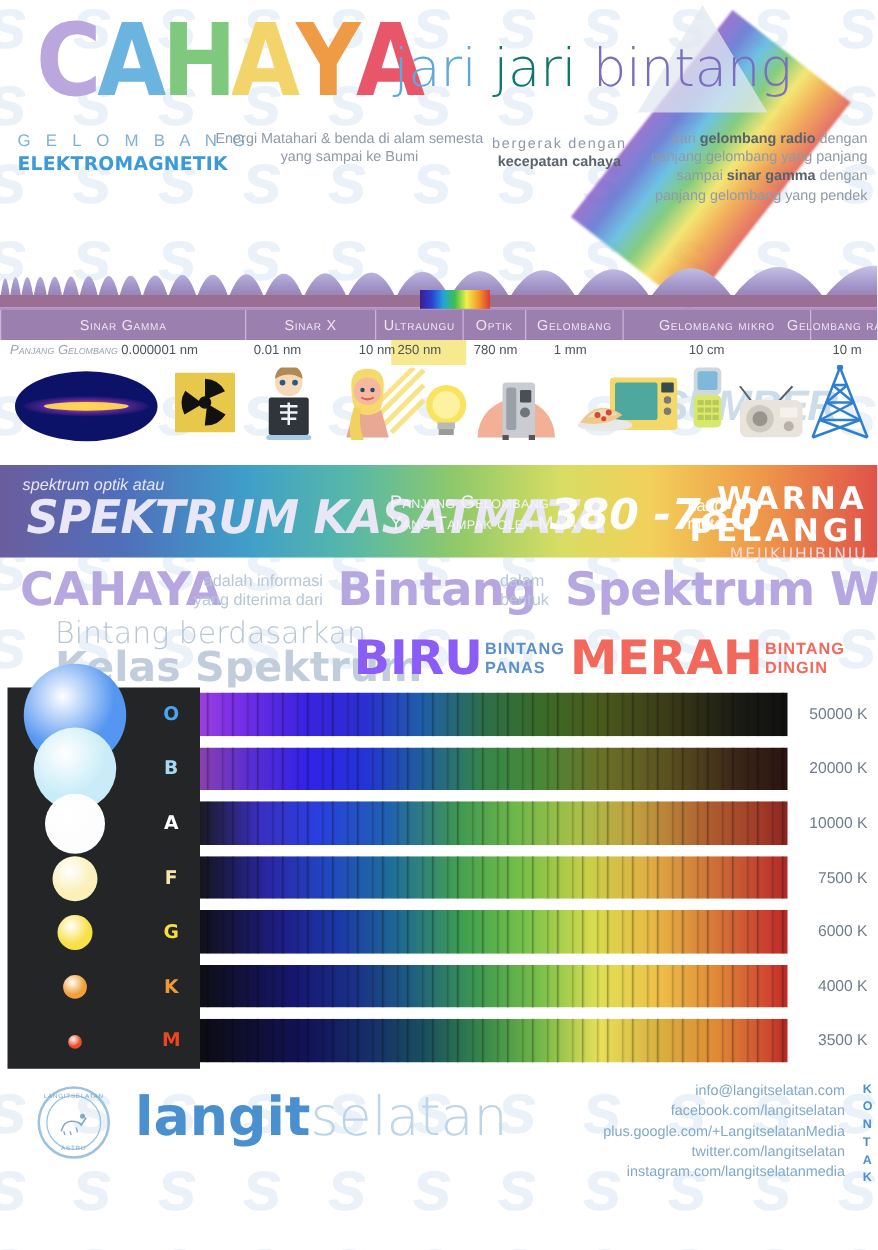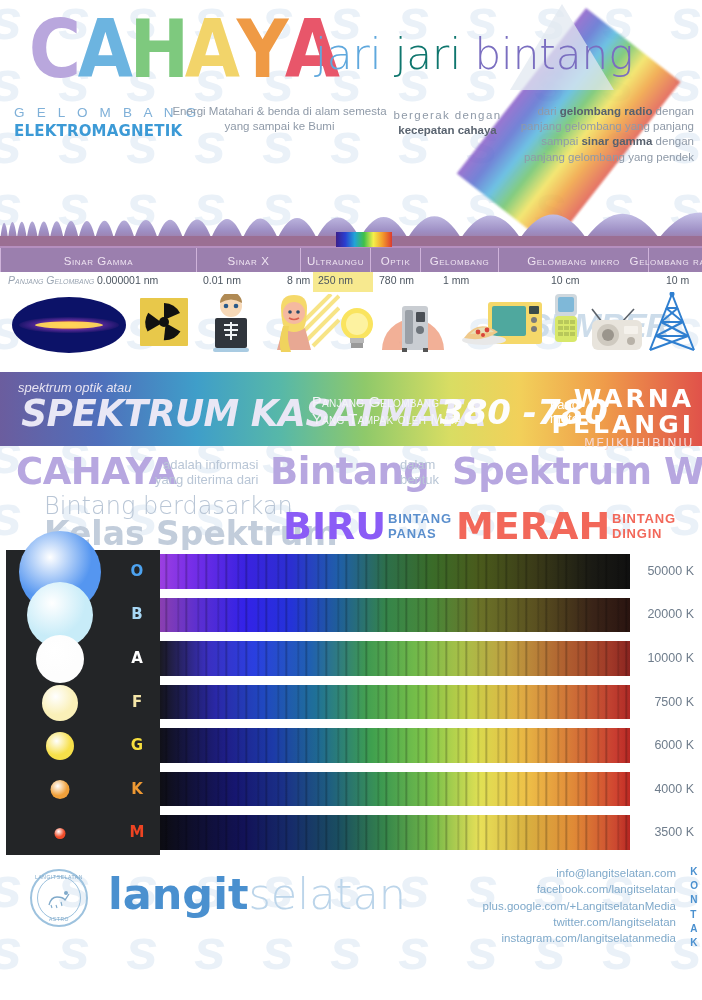--- a/index.html
+++ b/index.html
@@ -428,21 +428,21 @@
       <div class="seg" style="left: 370px; width: 50px; text-align: center;">Optik</div>
       <div class="seg" style="left: 420px; width: 78px;">Gelombang</div>
       <div class="seg" style="left: 498px; width: 150px;">Gelombang mikro</div>
       <div class="seg" style="left: 648px; width: 54px;">Gelombang radio</div>
     </div>
   <div class="wlrow" id="wlrow">
     <div class="hl380"></div>
     <span class="wl lbl" style="left:8px">Panjang Gelombang</span>
   <span class="wl" style="left: 97px;">0.000001 nm</span>
       <span class="wl" style="left: 203px;">0.01 nm</span>
-      <span class="wl" style="left: 287px;">8 nm</span>
+      <span class="wl" style="left: 287px;">10 nm</span>
       <span class="wl" style="left: 318px;">250 nm</span>
       <span class="wl" style="left: 379px;">780 nm</span>
       <span class="wl" style="left: 443px;">1 mm</span>
       <span class="wl" style="left: 551px;">10 cm</span>
       <span class="wl" style="left: 666px;">10 m</span>
     </div>
 
   <div class="sources">
     <div class="sumber-wm">SUMBER</div>
 

